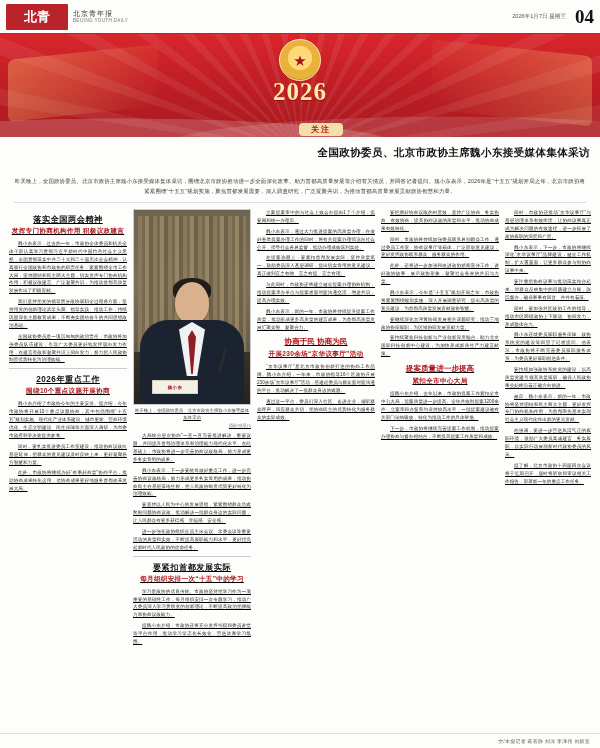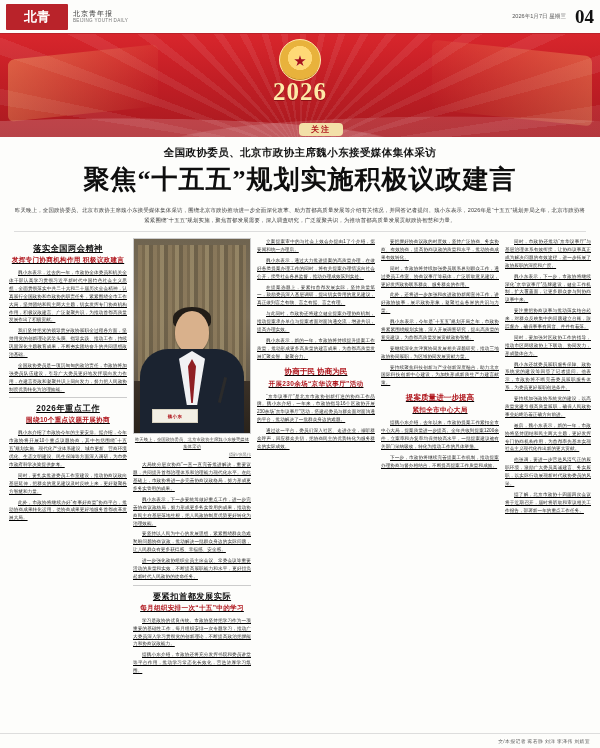--- a/index.html
+++ b/index.html
@@ -80,21 +80,21 @@
     position:absolute;right:8px;top:14px;width:160px;height:70px;
     background:linear-gradient(240deg,rgba(255,210,120,.3),rgba(255,255,255,0));
     transform:skewY(6deg);border-radius:6px;
   }
   .guanzhu{
     position:absolute;left:50%;bottom:1px;transform:translateX(-50%);
     background:#f3e0a8;color:#b0161d;font-size:8px;font-weight:bold;
     padding:1px 12px;border-radius:4px;letter-spacing:2px;margin-left:21px;
   }
   
-  .headline-wrap{padding:9px 10px 4px;text-align:center;}
+  .headline-wrap{padding:9px 10px 4px;text-align:right;}
   .kicker{
     font-size:10.5px;color:#111;letter-spacing:.4px;margin-bottom:5px;font-weight:bold;
   }
   .headline{
     font-size:26px;font-weight:bold;color:#0e0e0e;letter-spacing:1px;
     font-family:"Liberation Serif","DejaVu Serif",serif;line-height:1.12;
   }
   .lede{
     margin:7px 14px 0;font-size:5.4px;color:#3a3a3a;line-height:1.85;
     text-align:center;letter-spacing:.2px;border-bottom:1px solid #ddd;padding-bottom:6px;
@@ -209,21 +209,20 @@
     <div class="wave"></div>
     <div class="emblem">
       <span class="star">★</span>
     </div>
     <div class="banner-year">2026</div>
     <div class="guanzhu">关注</div>
   </div>
 
   <div class="headline-wrap">
     <div class="kicker">全国政协委员、北京市政协主席魏小东接受媒体集体采访</div>
-    <div class="headline">聚焦“十五五”规划实施积极议政建言</div>
   </div>
   <div class="lede">昨天晚上，全国政协委员、北京市政协主席魏小东接受媒体集体采访，围绕北京市政协推动进一步全面深化改革、助力首都高质量发展等介绍有关情况，并回答记者提问。魏小东表示，2026年是“十五五”规划开局之年，北京市政协将紧紧围绕“十五五”规划实施，聚焦首都发展需要，深入调查研究，广泛凝聚共识，为推动首都高质量发展贡献政协智慧和力量。</div>
 
   <div class="body">
 
     <div class="col c1">
       <div class="sec-head">落实全国两会精神</div>
       <div class="sec-sub">发挥专门协商机构作用 积极议政建言</div>
       <p class="txt">魏小东表示，过去的一年，市政协全体委员和机关全体干部认真学习贯彻习近平新时代中国特色社会主义思想，全面贯彻落实中共二十大和二十届历次全会精神，认真履行全国政协和市政协的职责任务，紧紧围绕全市工作大局，坚持团结和民主两大主题，切实发挥专门协商机构作用，积极议政建言、广泛凝聚共识，为推动首都高质量发展作出了积极贡献。</p>
       <p class="txt">我们坚持把党的领导贯穿政协履职全过程各方面，坚持用党的创新理论武装头脑、指导实践、推动工作，持续巩固深化主题教育成果，不断夯实团结奋斗的共同思想政治基础。</p>

